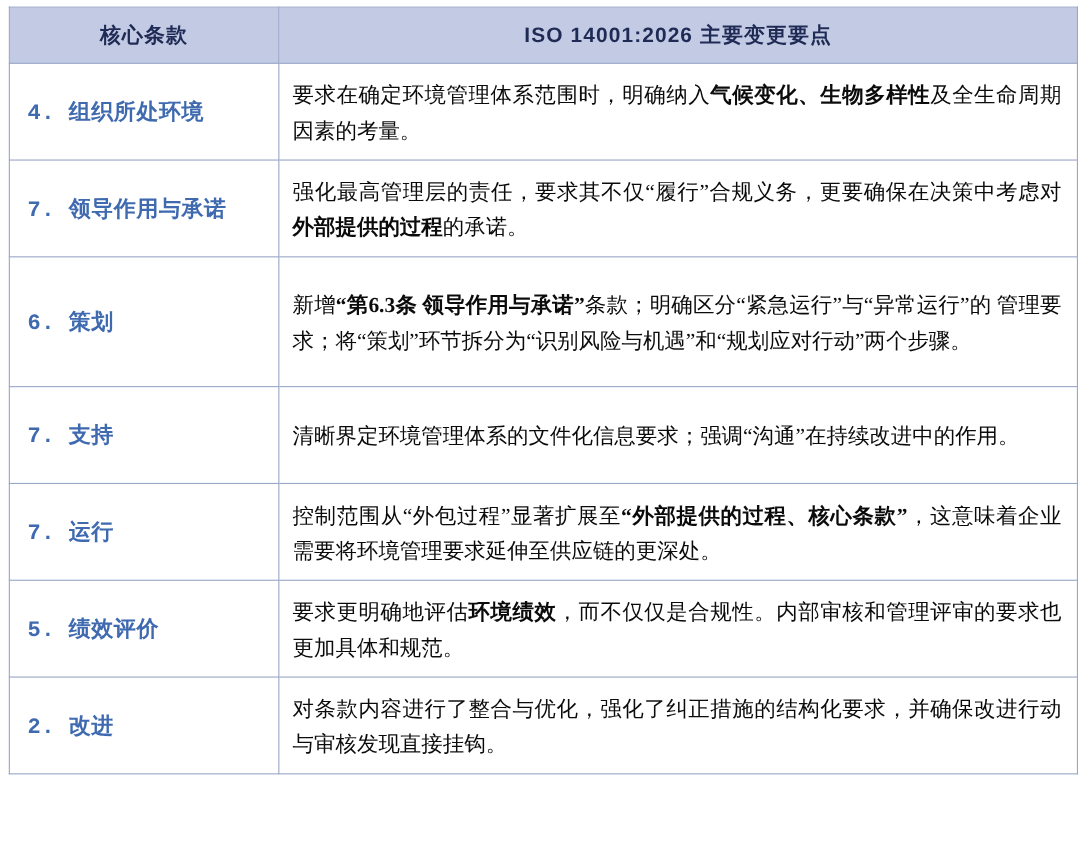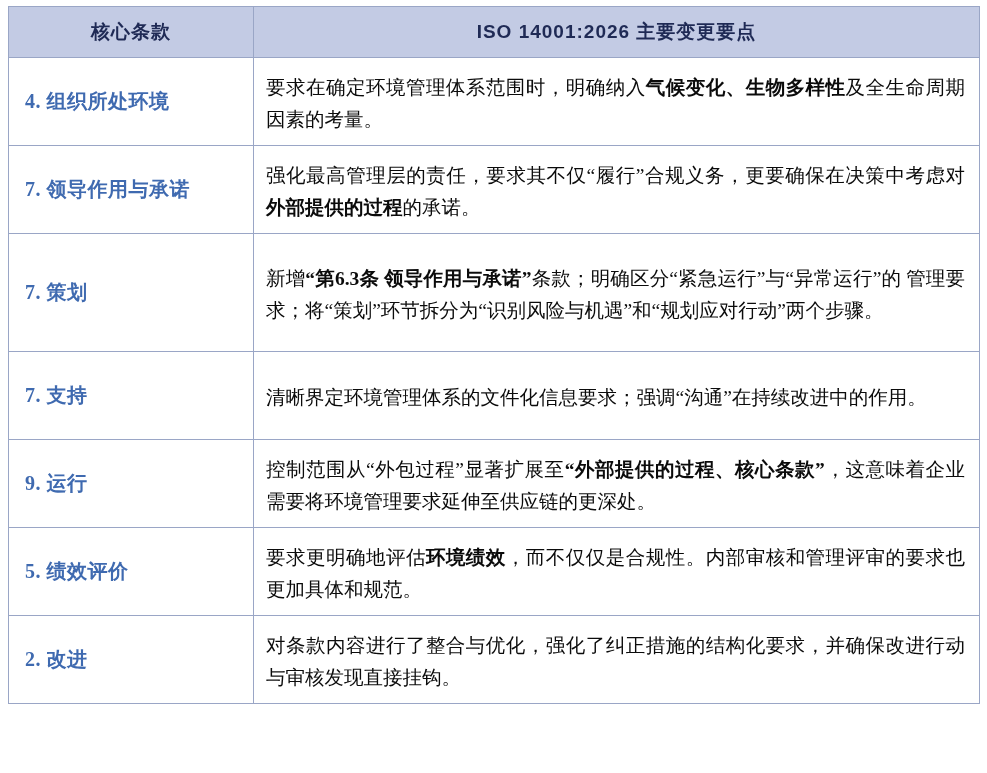--- a/index.html
+++ b/index.html
@@ -43,21 +43,21 @@
   tbody td {
     border: 1px solid #9aa6c6;
     vertical-align: middle;
     background: #ffffff;
   }
   td.clause-cell {
     color: #3f6ab0;
     font-weight: bold;
     font-size: 20px;
     padding: 10px 12px 10px 16px;
-    font-family: Liberation Serif, serif;
+    font-family: Liberation Mono, monospace;
     letter-spacing: 0.5px;
     white-space: nowrap;
   }
   td.desc-cell {
     color: #0b0b0b;
     font-size: 19.5px;
     line-height: 1.62;
     padding: 10px 14px 6px 12px;
     text-align: justify;
     text-justify: inter-ideograph;
@@ -91,29 +91,29 @@
     <tbody>
       <tr class="row-h1">
         <td class="clause-cell">4. 组织所处环境</td>
         <td class="desc-cell">要求在确定环境管理体系范围时，明确纳入<b>气候变化、生物多样性</b>及全生命周期因素的考量。</td>
       </tr>
       <tr class="row-h2">
         <td class="clause-cell">7. 领导作用与承诺</td>
         <td class="desc-cell">强化最高管理层的责任，要求其不仅“履行”合规义务，更要确保在决策中考虑对<b>外部提供的过程</b>的承诺。</td>
       </tr>
       <tr class="row-h3">
-        <td class="clause-cell">7. 策划</td>
+        <td class="clause-cell">6. 策划</td>
         <td class="desc-cell">新增<b>“第6.3条 领导作用与承诺”</b>条款；明确区分“紧急运行”与“异常运行”的 管理要求；将“策划”环节拆分为“识别风险与机遇”和“规划应对行动”两个步骤。</td>
       </tr>
       <tr class="row-h4">
         <td class="clause-cell">7. 支持</td>
         <td class="desc-cell">清晰界定环境管理体系的文件化信息要求；强调“沟通”在持续改进中的作用。</td>
       </tr>
       <tr class="row-h5">
-        <td class="clause-cell">9. 运行</td>
+        <td class="clause-cell">7. 运行</td>
         <td class="desc-cell">控制范围从“外包过程”显著扩展至<b>“外部提供的过程、核心条款”</b>，这意味着企业需要将环境管理要求延伸至供应链的更深处。</td>
       </tr>
       <tr class="row-h6">
         <td class="clause-cell">5. 绩效评价</td>
         <td class="desc-cell">要求更明确地评估<b>环境绩效</b>，而不仅仅是合规性。内部审核和管理评审的要求也更加具体和规范。</td>
       </tr>
       <tr class="row-h7">
         <td class="clause-cell">2. 改进</td>
         <td class="desc-cell">对条款内容进行了整合与优化，强化了纠正措施的结构化要求，并确保改进行动与审核发现直接挂钩。</td>
       </tr>

